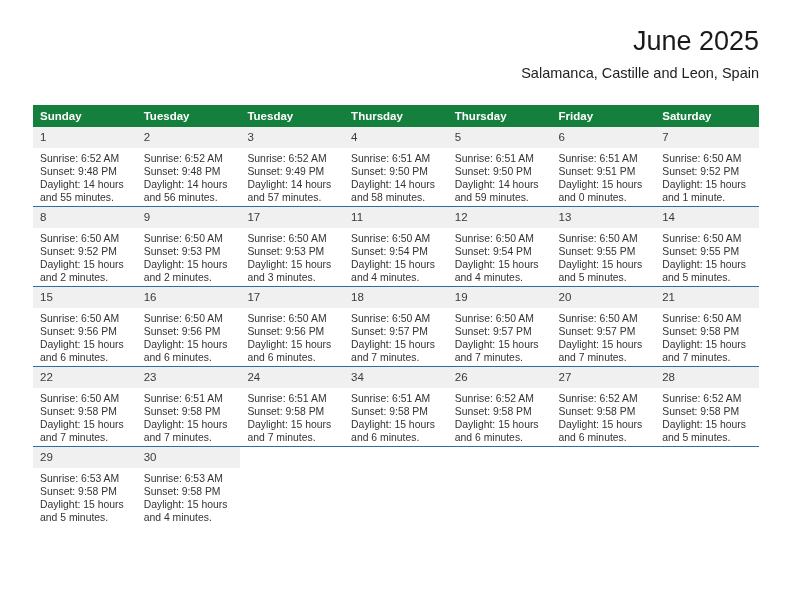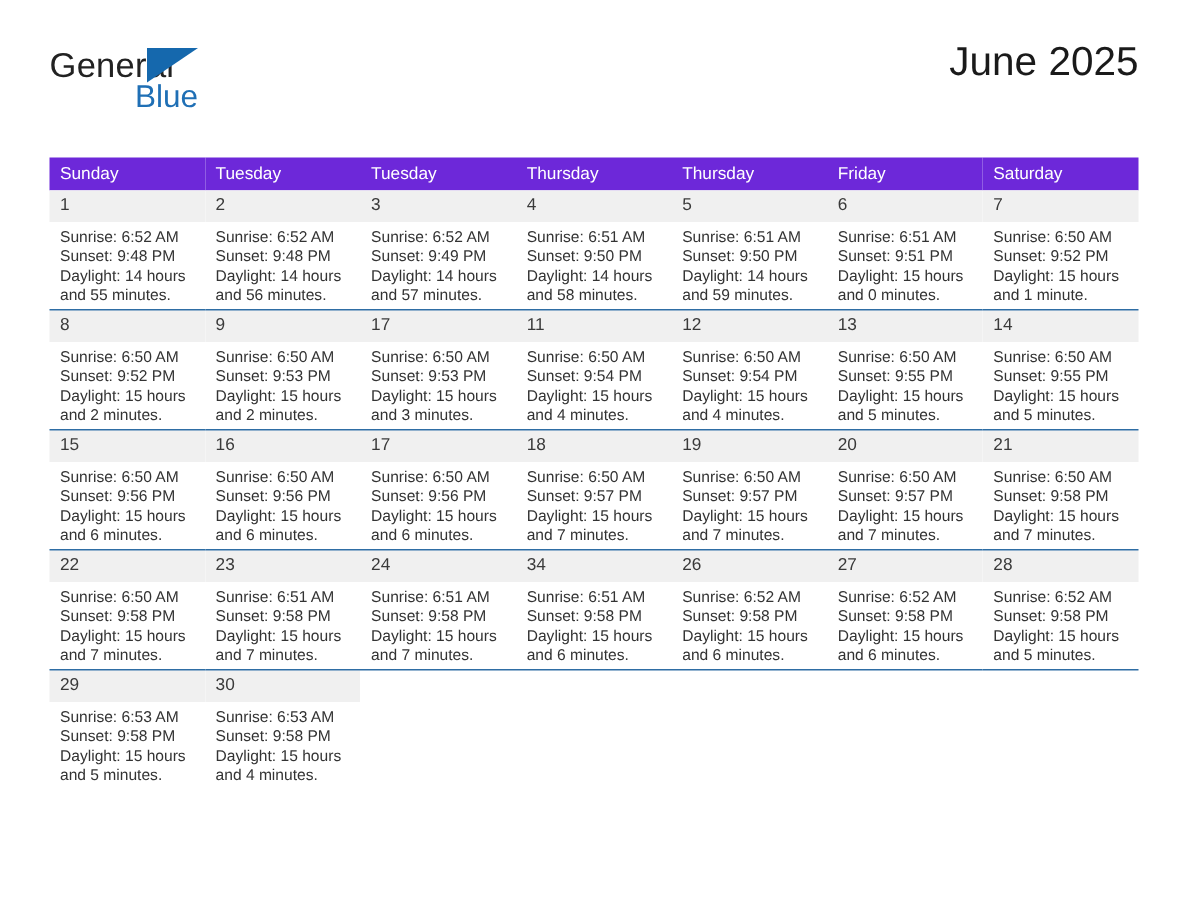--- a/index.html
+++ b/index.html
@@ -92,24 +92,24 @@
   .calendar {
     position: absolute;
     left: 33px;
     top: 105px;
     width: 726px;
     border-collapse: collapse;
     table-layout: fixed;
   }
 
   .calendar th {
-    background: #6d28d9;
+    background: #15803d;
     color: #ffffff;
     font-size: 11.5px;
-    font-weight: normal;
+    font-weight: bold;
     text-align: left;
     padding: 5px 0 5px 7px;
     height: 11px;
     border: none;
   }
 
   .calendar td {
     vertical-align: top;
     padding: 0;
     border: none;
@@ -146,28 +146,24 @@
     white-space: nowrap;
   }
 </style>
 </head>
 <body>
 
 <div class="page">
 
   <div class="header">
 
-    <div class="brand">
-      <span class="brand-general">General</span>
-      <span class="brand-flag"></span>
-      <span class="brand-blue">Blue</span>
-    </div>
 
     <div class="title-block">
       <div class="cal-title">June 2025</div>
+      <div class="cal-subtitle">Salamanca, Castille and Leon, Spain</div>
     </div>
 
   </div>
 
   <table class="calendar">
     <thead>
       <tr>
         <th>Sunday</th>
         <th>Tuesday</th>
         <th>Tuesday</th>

